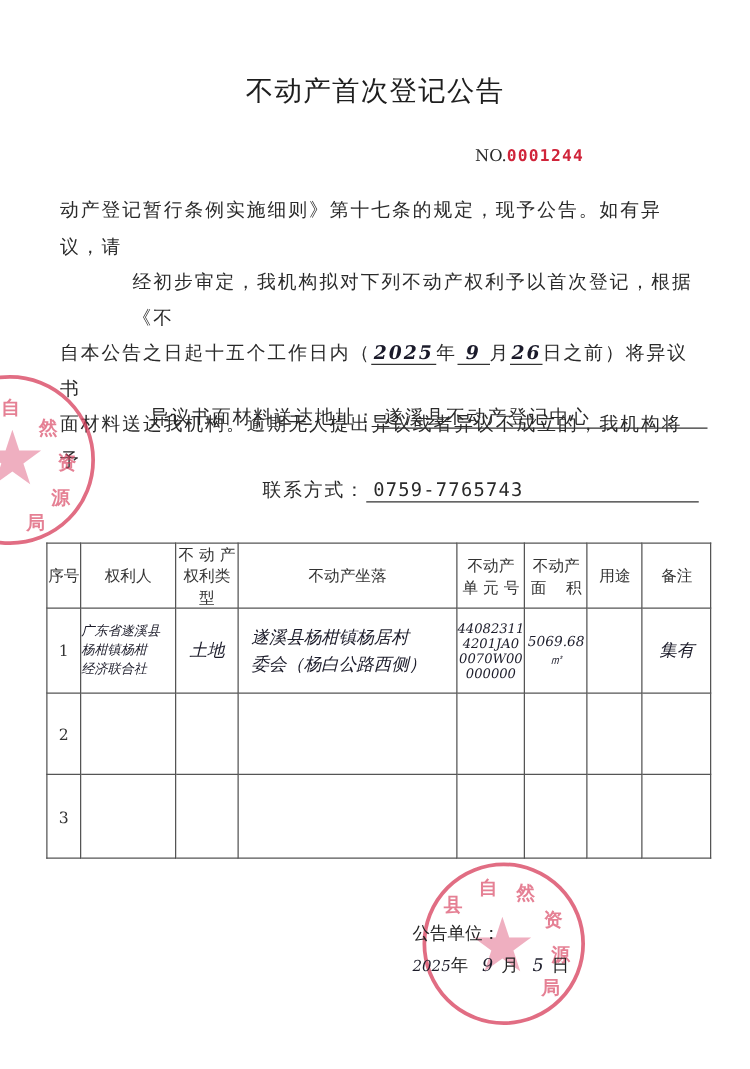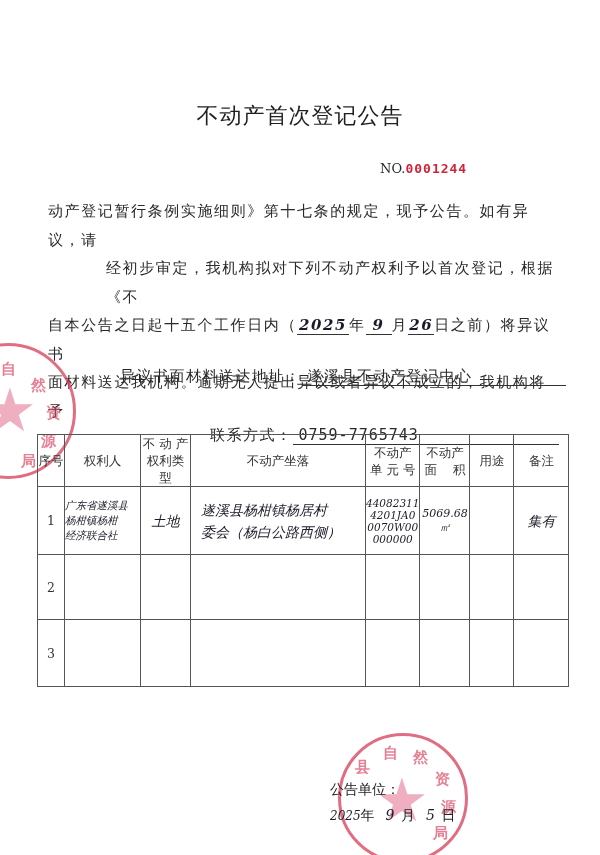--- a/index.html
+++ b/index.html
@@ -1,20 +1,20 @@
 <!DOCTYPE html>
 <html><head>
 <meta charset="utf-8">
 <style>
   html, body { margin: 0; padding: 0; }
   body {
     width: 600px; height: 855px; background: #ffffff; position: relative; overflow: hidden;
     font-family: "DejaVu Serif", "Liberation Serif", serif; color: #222;
   }
-  .abs { position: absolute; margin-top: 43px; }
+  .abs { position: absolute; }
   .title {
     left: 0; top: 58px; width: 600px; text-align: center;
     font-family: "DejaVu Sans", "Liberation Sans", sans-serif;
     font-size: 22px; letter-spacing: 1px; color: #1e1e1e;
   }
   .serial { left: 380px; top: 118px; font-size: 13px; color: #2a2a2a; }
   .serial .num { color: #d0243a; font-family: "DejaVu Sans Mono", "Liberation Mono", monospace; font-weight: bold; letter-spacing: 1px; }
   .para {
     left: 76px; top: 154px; width: 484px; font-size: 15px; line-height: 28.5px;
     letter-spacing: 1.6px; color: #2a2a2a; text-indent: 0;

